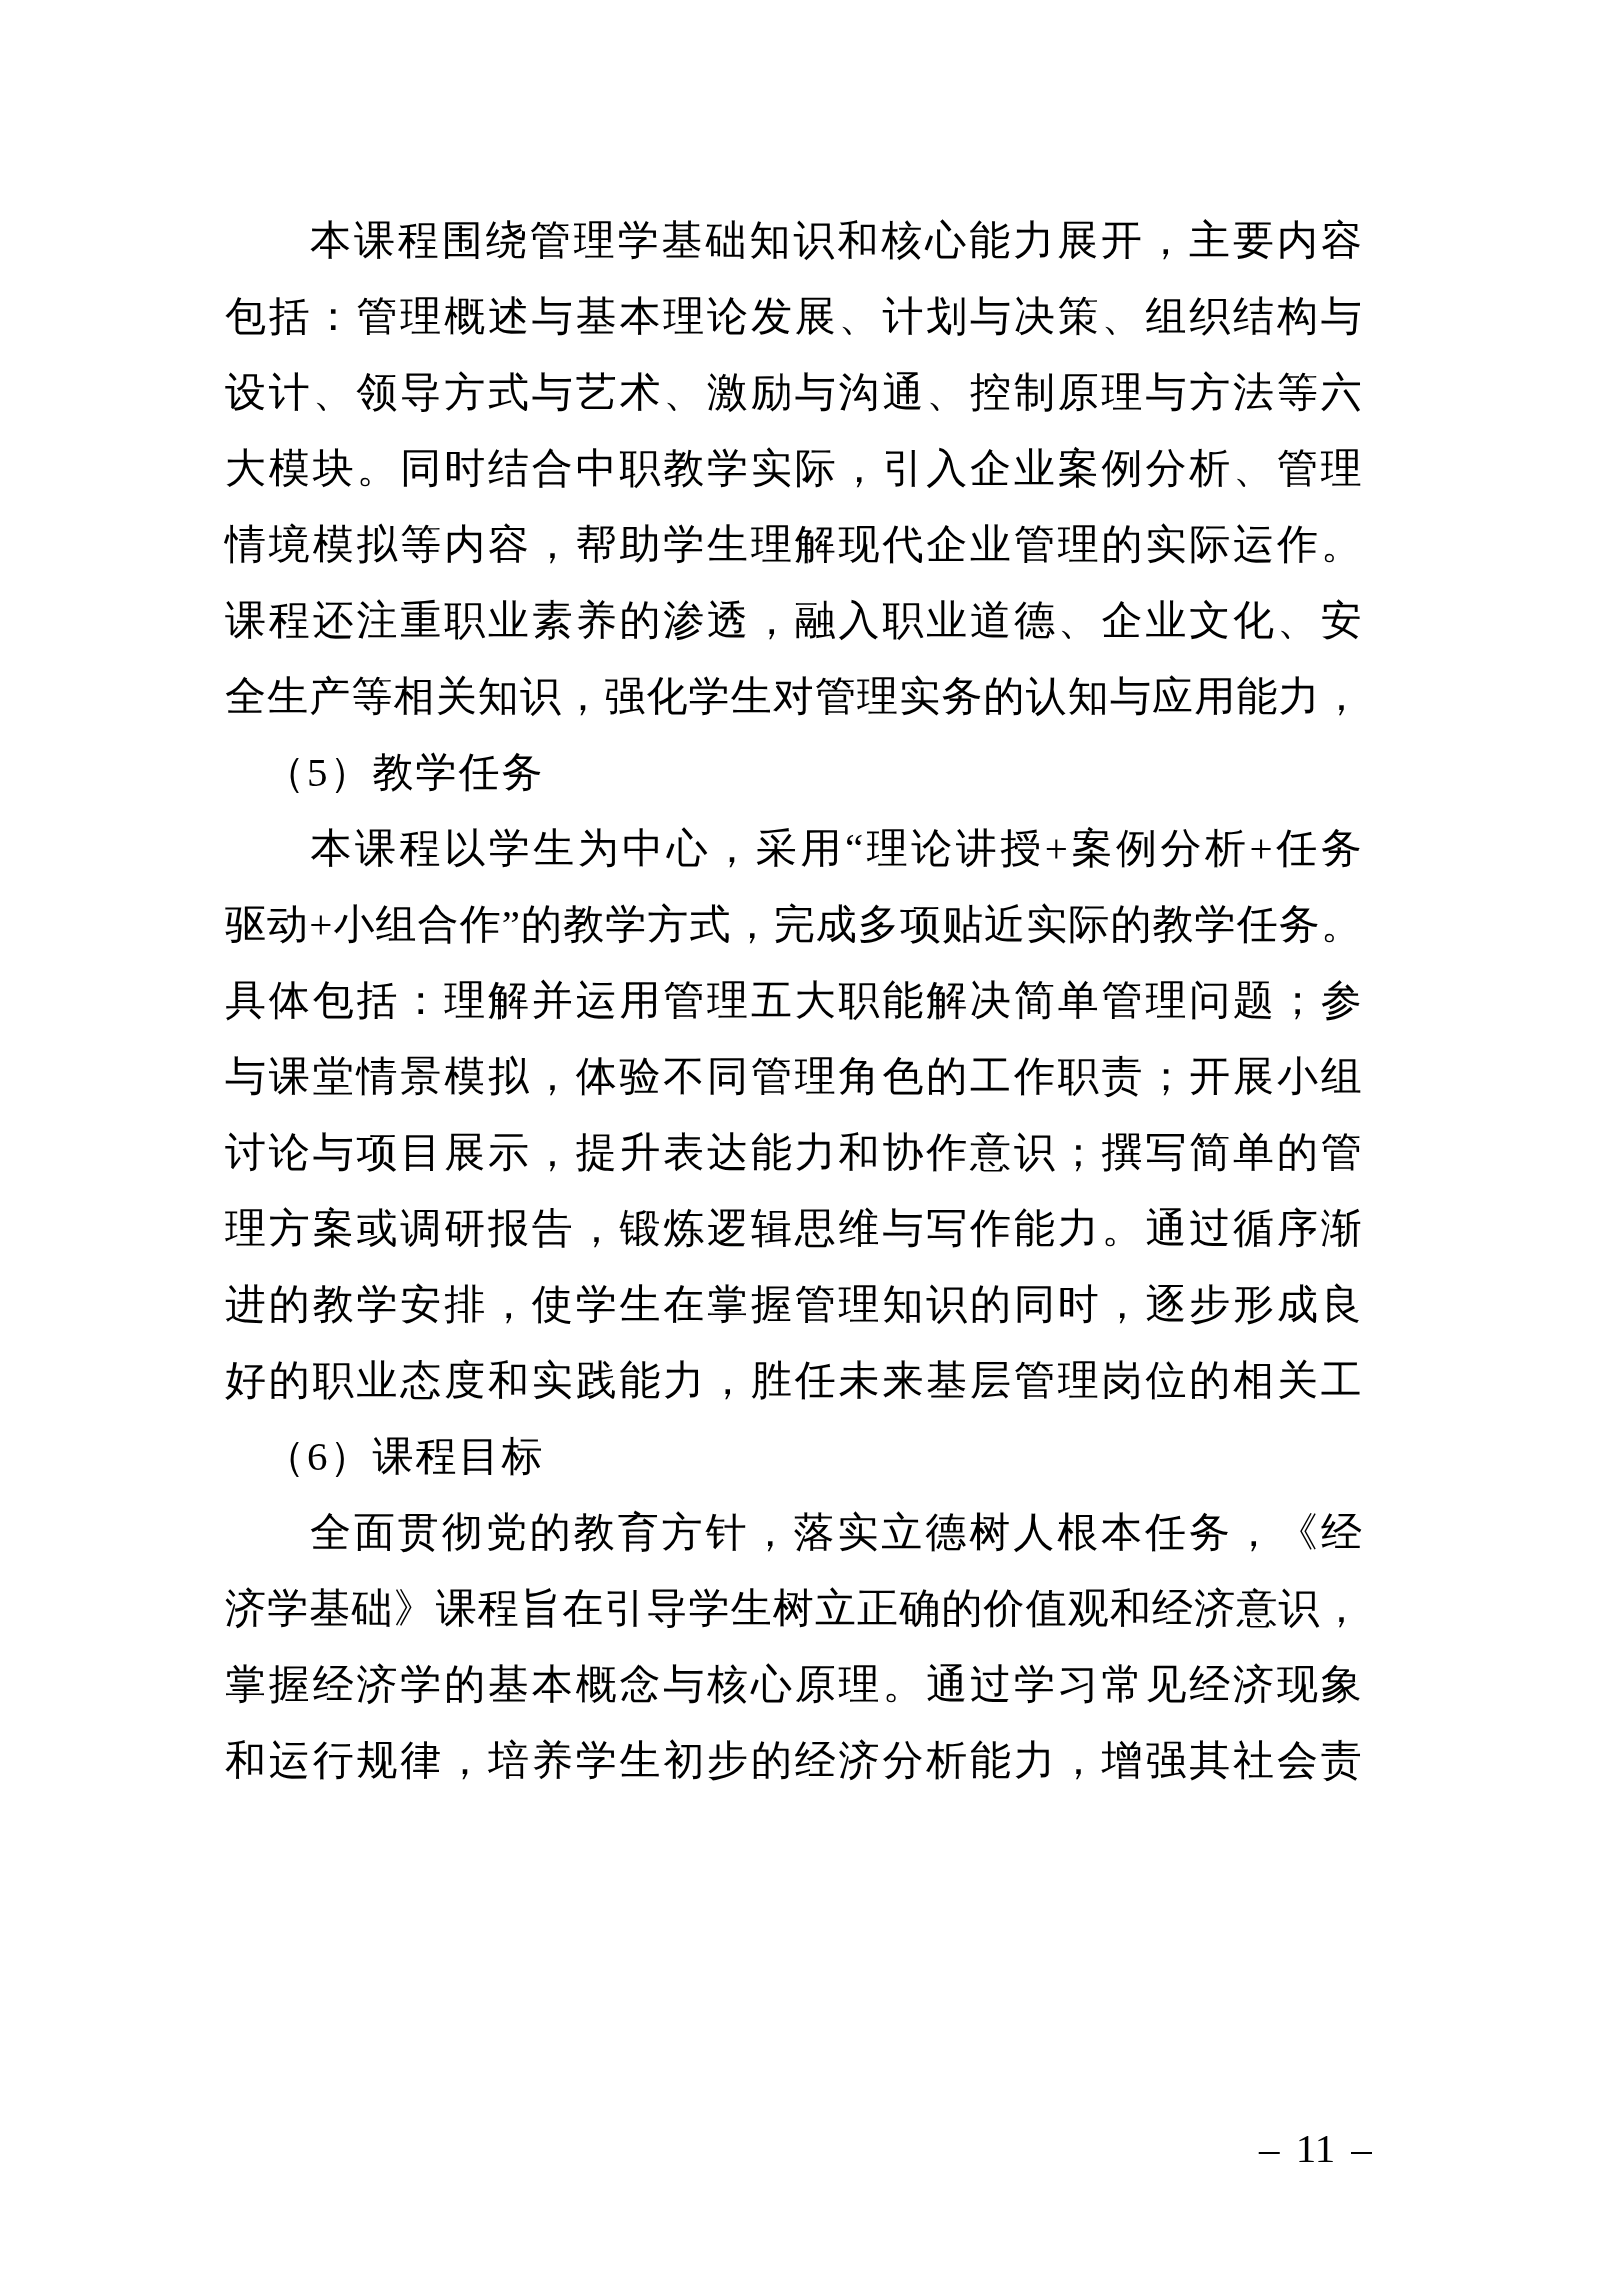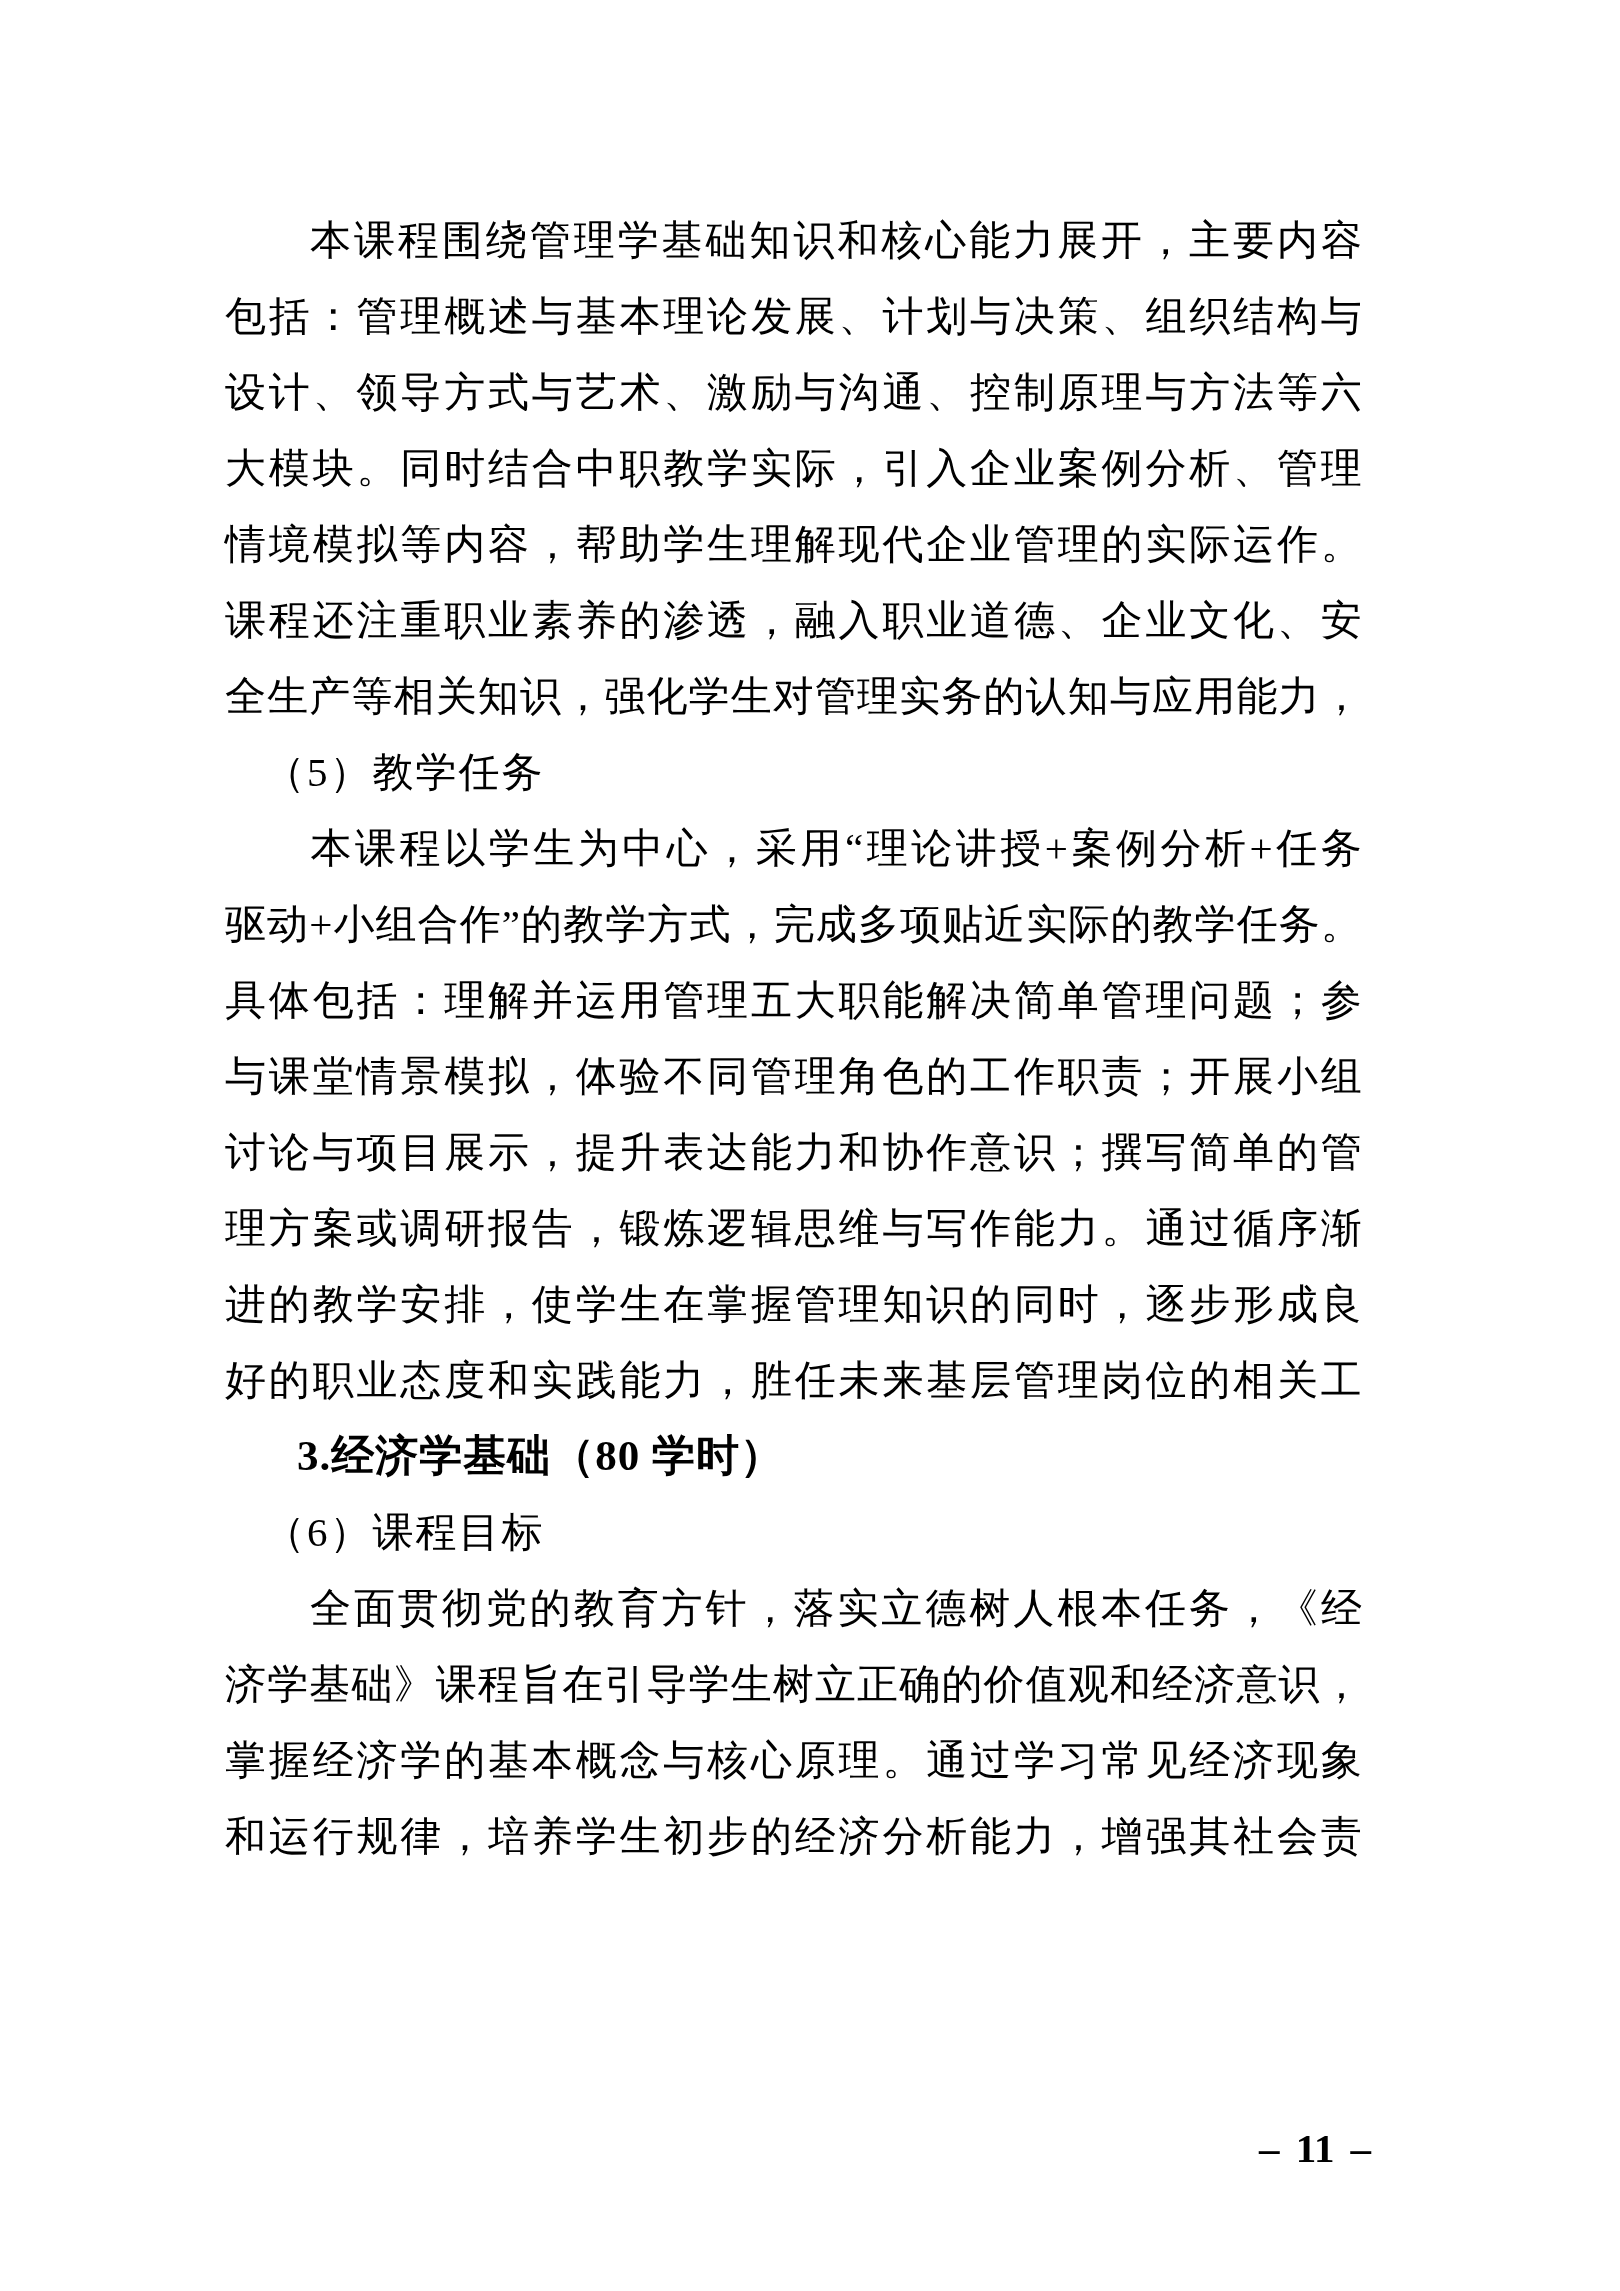--- a/index.html
+++ b/index.html
@@ -56,21 +56,20 @@
     letter-spacing: 2px;
   }
   .page-number {
     position: absolute;
     left: 1259px;
     top: 2125px;
     font-size: 41px;
     line-height: 47px;
     word-spacing: 5.9px;
     color: #000000;
-    font-weight: bold;
   }
 </style>
 </head>
 <body>
 
 <div class="page">
   <div class="text-column">
       <div class="line fill">
         <span class="indent-spacer"></span>
         <span>本</span>
@@ -487,21 +486,20 @@
         <span>层</span>
         <span>管</span>
         <span>理</span>
         <span>岗</span>
         <span>位</span>
         <span>的</span>
         <span>相</span>
         <span>关</span>
         <span>工</span>
       </div>
-      <div class="line heading">3.经济学基础（80 学时）</div>
       <div class="line subheading">（6）课程目标</div>
       <div class="line fill">
         <span class="indent-spacer"></span>
         <span>全</span>
         <span>面</span>
         <span>贯</span>
         <span>彻</span>
         <span>党</span>
         <span>的</span>
         <span>教</span>

